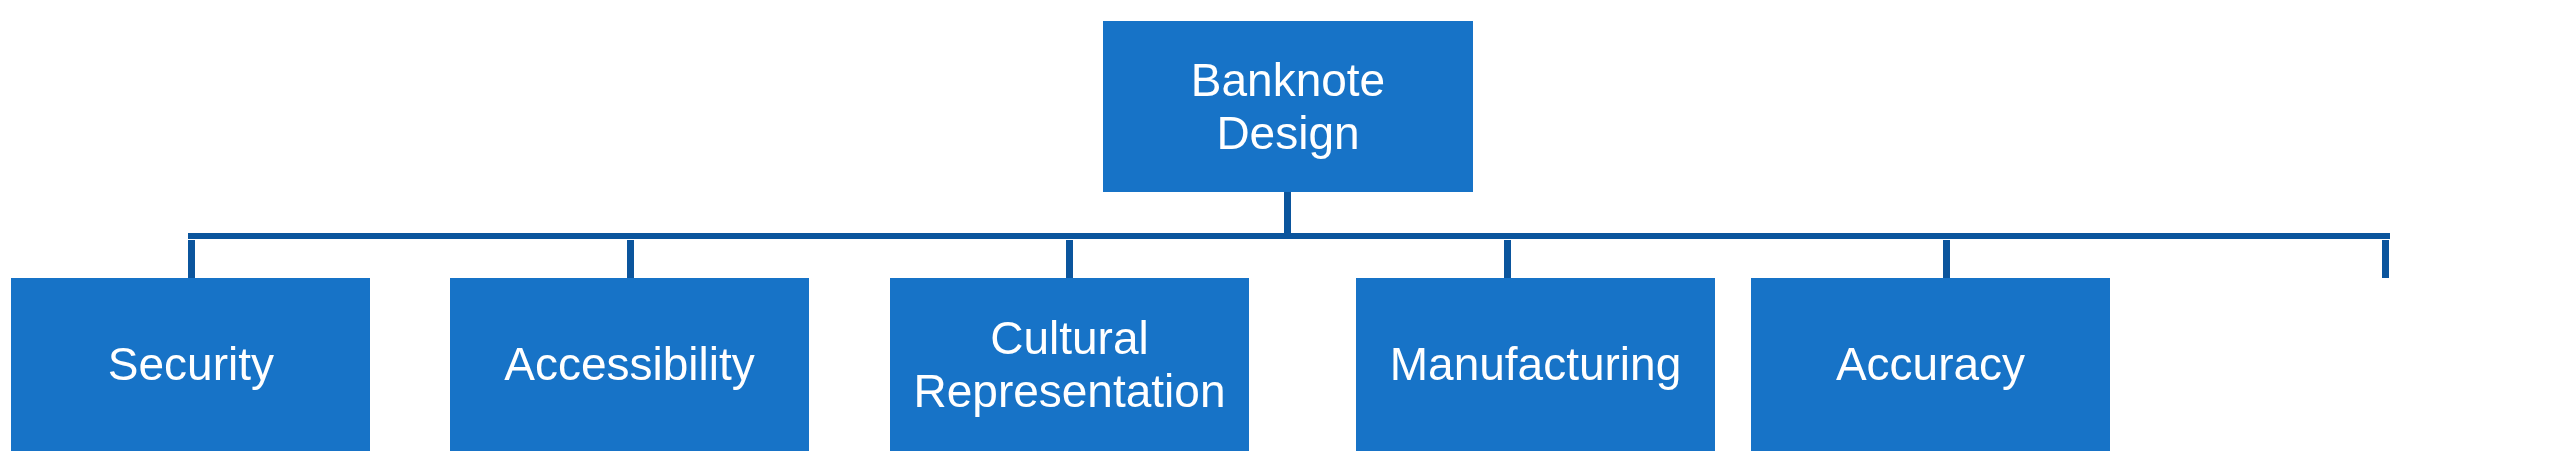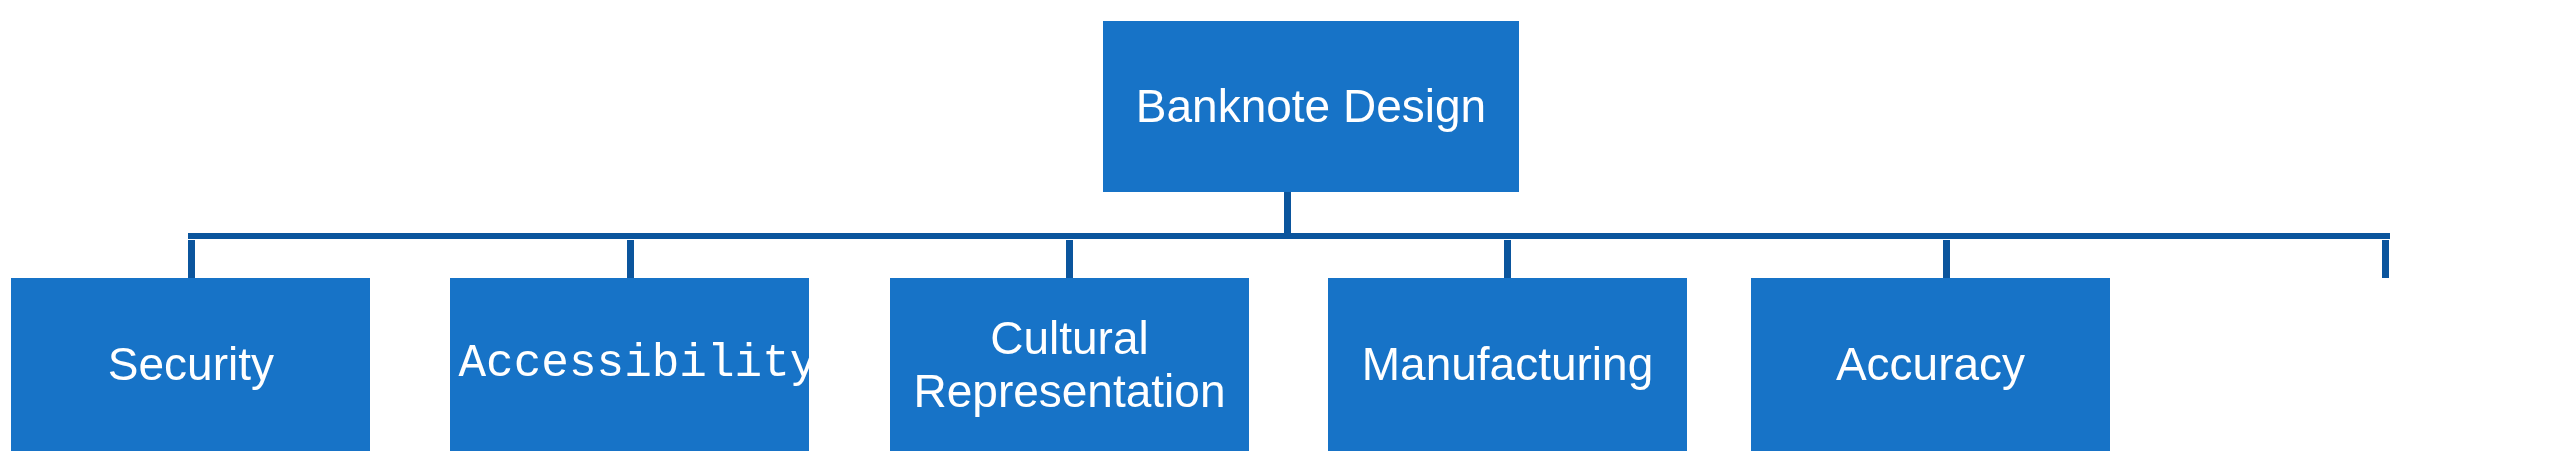--- a/index.html
+++ b/index.html
@@ -23,34 +23,34 @@
     align-items: center;
     justify-content: center;
     text-align: center;
     font-size: 46px;
     line-height: 1.15;
     box-sizing: border-box;
   }
   .node-root {
     left: 1103px;
     top: 21.3px;
-    width: 416px;
+    width: 370px;
     height: 171px;
     padding: 7.1px 14.2px;
   }
   .node-child {
     top: 278px;
     width: 359px;
     height: 173px;
     padding: 7.1px 8.5px;
   }
   .node-child.c0 { left: 11.4px; justify-content: center; }
-  .node-child.c1 { left: 450px; font-family: Liberation Mono, monospace; }
+  .node-child.c1 { left: 450px; }
   .node-child.c2 { left: 890px; }
-  .node-child.c3 { left: 1328px; text-align: center; }
+  .node-child.c3 { left: 1356px; text-align: center; }
   .node-child.c4 { left: 1751px; }
   .node-child.c5 { left: 2206px; }
   .connector {
     position: absolute;
     background: var(--connector, #0b559d);
   }
   .stub-top  { left: 1284px; top: 192px; width: 7.1px; height: 41px; }
   .rail      { left: 188px;  top: 233px; width: 2202px; height: 6.4px; }
   .stub-down { top: 240px; width: 7.1px; height: 38px; }
   .stub-down.s0 { left: 188px; }

